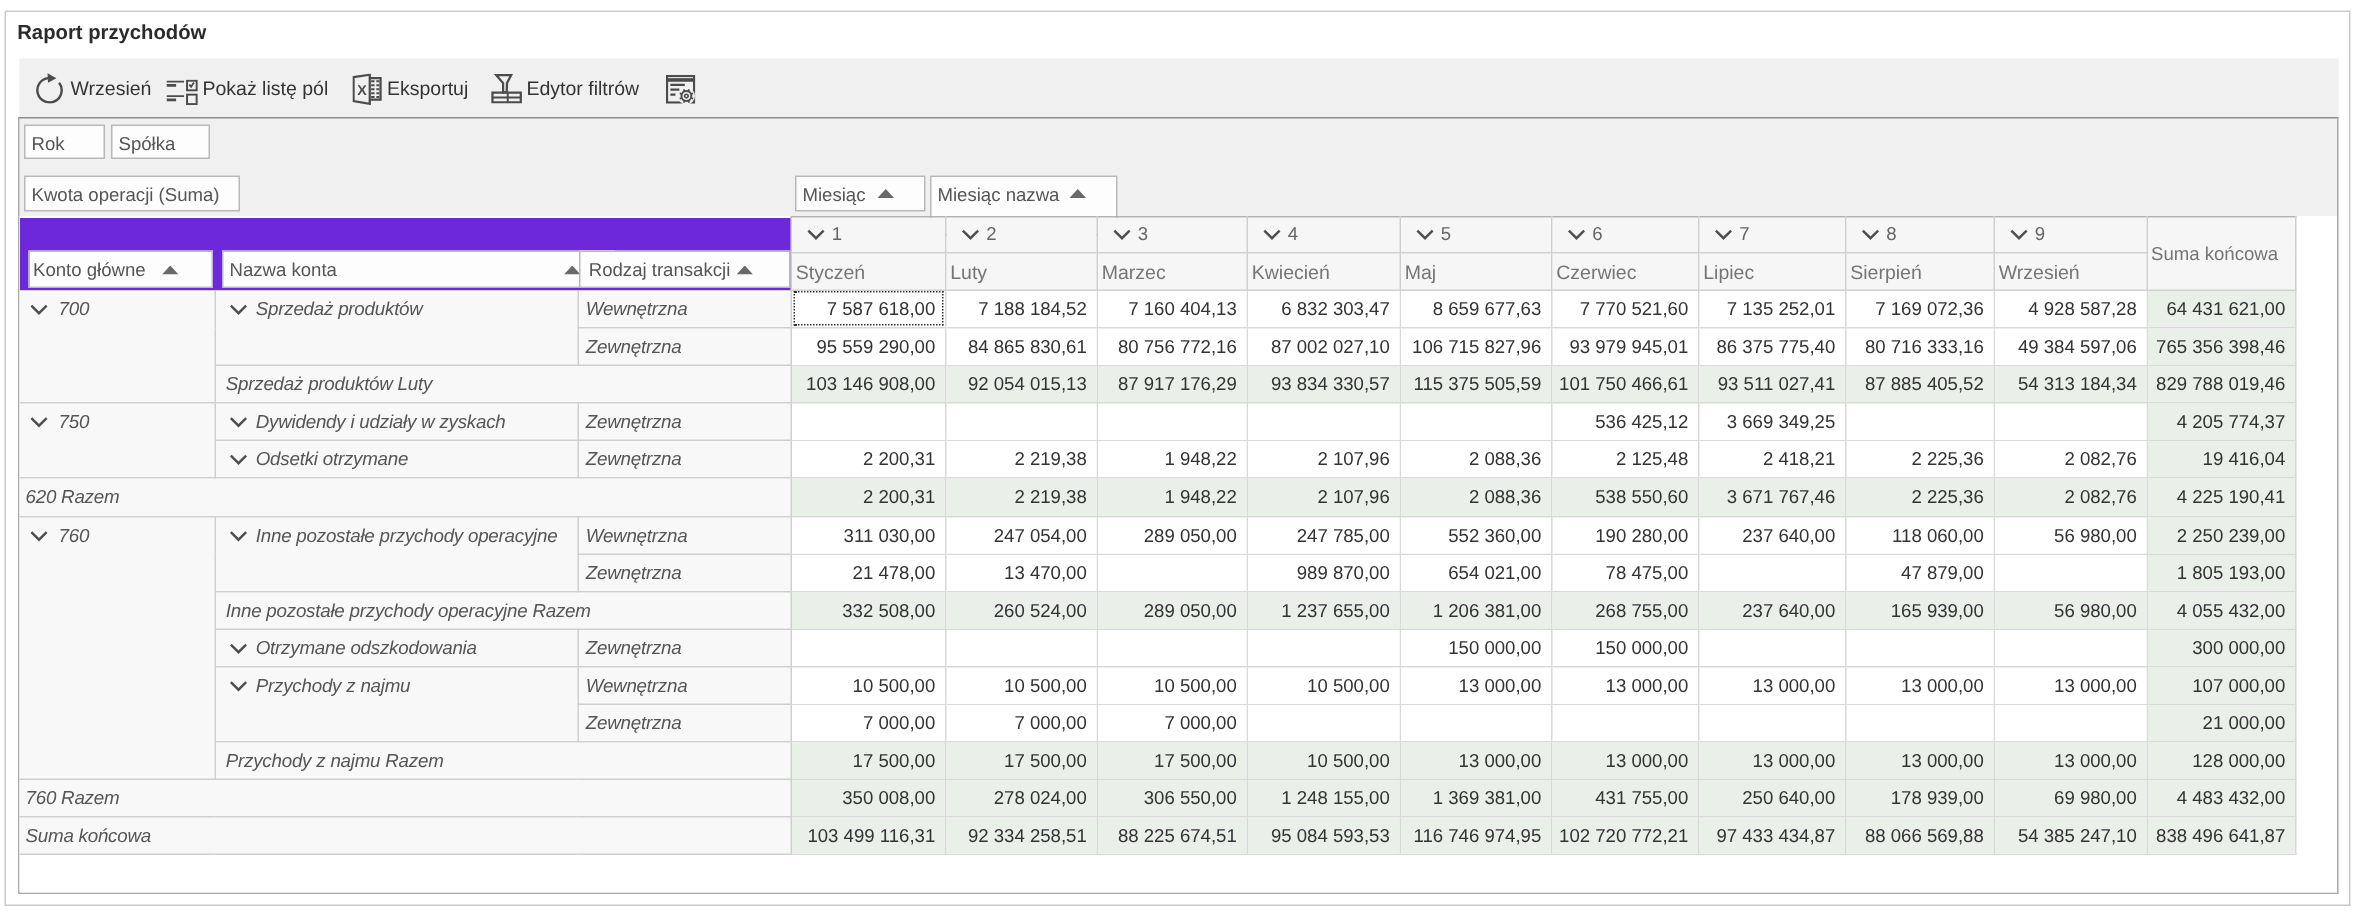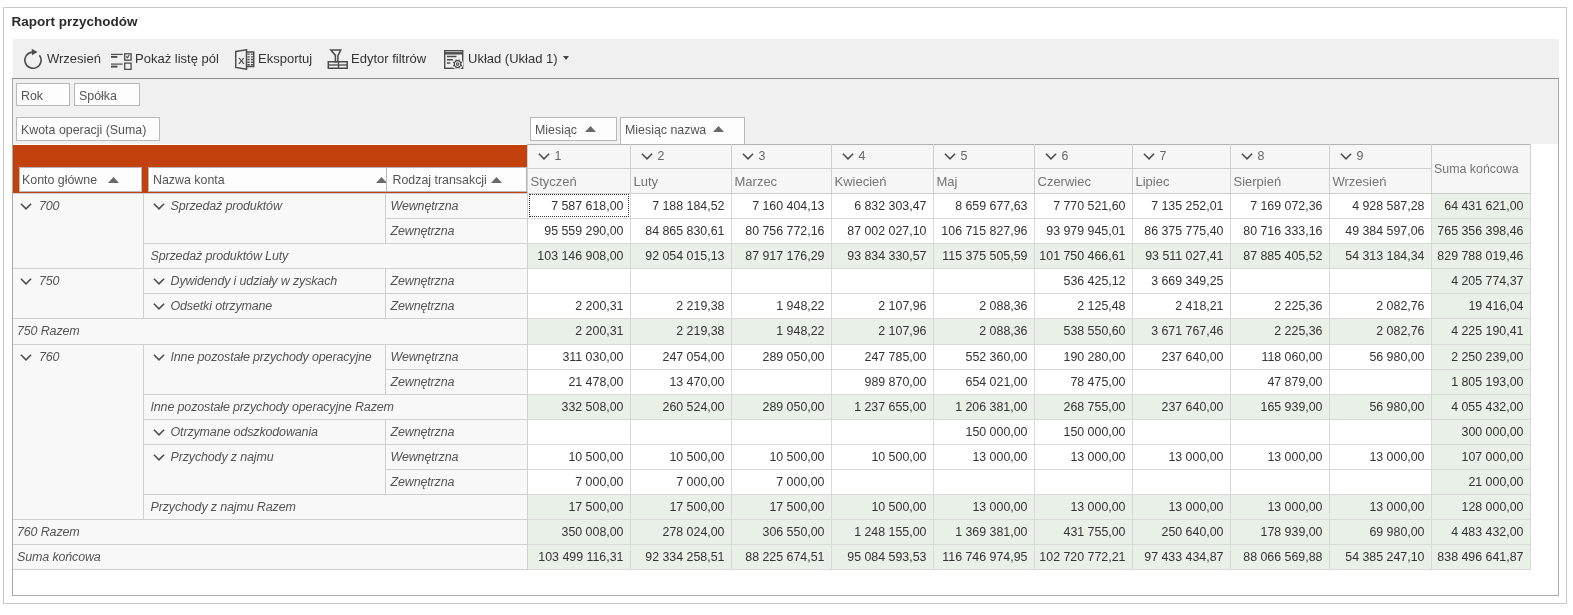--- a/index.html
+++ b/index.html
@@ -9,21 +9,21 @@
 .ticon{display:block;}
 .pivot{position:absolute;left:12px;top:78px;width:1547px;height:518px;box-sizing:border-box;background:#f0f0f0;border:1px solid #ababab;border-top-color:#8f8f8f;}
 .white{position:absolute;left:13px;top:144px;width:1545px;height:451px;background:#fff;}
 .fb{position:absolute;box-sizing:border-box;height:23px;background:#fdfdfd;border:1px solid #b8b8b8;color:#555;font-size:12.4px;line-height:25px;padding-left:4px;}
 .fb .tri{position:absolute;right:20px;top:8px;}
 table{position:absolute;left:13px;top:144px;border-collapse:collapse;table-layout:fixed;font-size:12.4px;border-left:hidden;}
 td{box-sizing:border-box;overflow:hidden;white-space:nowrap;}
 td.h1,td.h2{background:#f6f6f6;border:1px solid #cfcfcf;border-top-color:#b2b2b2;color:#666;text-align:left;font-weight:normal;padding:0;}
 td.h2{border-top-color:#cfcfcf;color:#757575;padding-left:3px;font-size:13px;}
 td.sumh{background:#f6f6f6;border:1px solid #cfcfcf;border-top-color:#b2b2b2;color:#757575;padding-left:2.5px;vertical-align:middle;}
-td.corner{background:#c2410c;border:none;position:relative;}
+td.corner{background:#6d28d9;border:none;position:relative;}
 td.rh{background:#f8f8f8;border:1px solid #cfcfcf;color:#555;vertical-align:top;letter-spacing:-0.15px;font-size:12.5px;font-style:italic;}
 td.d{background:#fff;border:1px solid #d9d9d9;color:#333;text-align:right;padding:5px 6px 0 0;vertical-align:top;position:relative;}
 td.t{background:#e8f0e8;}
 td.pl{padding:5px 0 0 5px;}
 td.pl2{padding:5px 0 0 7px;}
 td.pl3{padding:5px 0 0 4px;}
 td.ch{padding:5px 0 0 0;}
 td.ch .chev{margin:0 0 -2px 7px;}
 td.ch span{margin-left:7px;}
 td.cB .chev{margin-left:9px;}
@@ -105,21 +105,20 @@
             <line x1="-1.22" y1="2.96" x2="-1.82" y2="4.44"></line>
             <line x1="-2.95" y1="1.23" x2="-4.43" y2="1.85"></line>
             <line x1="-2.96" y1="-1.22" x2="-4.44" y2="-1.82"></line>
             <line x1="-1.23" y1="-2.95" x2="-1.85" y2="-4.43"></line>
             <line x1="1.22" y1="-2.96" x2="1.82" y2="-4.44"></line>
             <line x1="2.95" y1="-1.23" x2="4.43" y2="-1.85"></line>
           </g>
         </g>
       </svg>
     </div>
-  <div class="tb" style="left:455px">Układ (Układ 1)<span class="caret"></span></div>
 </div>
 <div class="pivot"></div>
 <div class="white"></div>
 <div class="fb" style="left:16px;top:83px;width:54px;">Rok</div>
 <div class="fb" style="left:74px;top:83px;width:66px;">Spółka</div>
 <div class="fb" style="left:16px;top:117px;width:144px;height:23.5px;">Kwota operacji (Suma)</div>
 <div class="fb" style="left:530px;top:117px;width:86.5px;height:24px;">Miesiąc<svg class="tri" width="11" height="6" viewBox="0 0 11 6">
       <path d="M5.5 0 L11 6 L0 6 Z" fill="#696969"></path>
     </svg></div>
 <div class="fb" style="left:620px;top:117px;width:125px;height:40px;">Miesiąc nazwa<svg class="tri" width="11" height="6" viewBox="0 0 11 6">
@@ -268,21 +267,21 @@
         <td class="d">1&nbsp;948,22</td>
         <td class="d">2&nbsp;107,96</td>
         <td class="d">2&nbsp;088,36</td>
         <td class="d">2&nbsp;125,48</td>
         <td class="d">2&nbsp;418,21</td>
         <td class="d">2&nbsp;225,36</td>
         <td class="d">2&nbsp;082,76</td>
         <td class="d t">19&nbsp;416,04</td>
       </tr>
       <tr class="dr">
-        <td class="rh pl3" colspan="3">750 Razem</td>
+        <td class="rh pl3" colspan="3">620 Razem</td>
         <td class="d t">2&nbsp;200,31</td>
         <td class="d t">2&nbsp;219,38</td>
         <td class="d t">1&nbsp;948,22</td>
         <td class="d t">2&nbsp;107,96</td>
         <td class="d t">2&nbsp;088,36</td>
         <td class="d t">538&nbsp;550,60</td>
         <td class="d t">3&nbsp;671&nbsp;767,46</td>
         <td class="d t">2&nbsp;225,36</td>
         <td class="d t">2&nbsp;082,76</td>
         <td class="d t">4&nbsp;225&nbsp;190,41</td>

